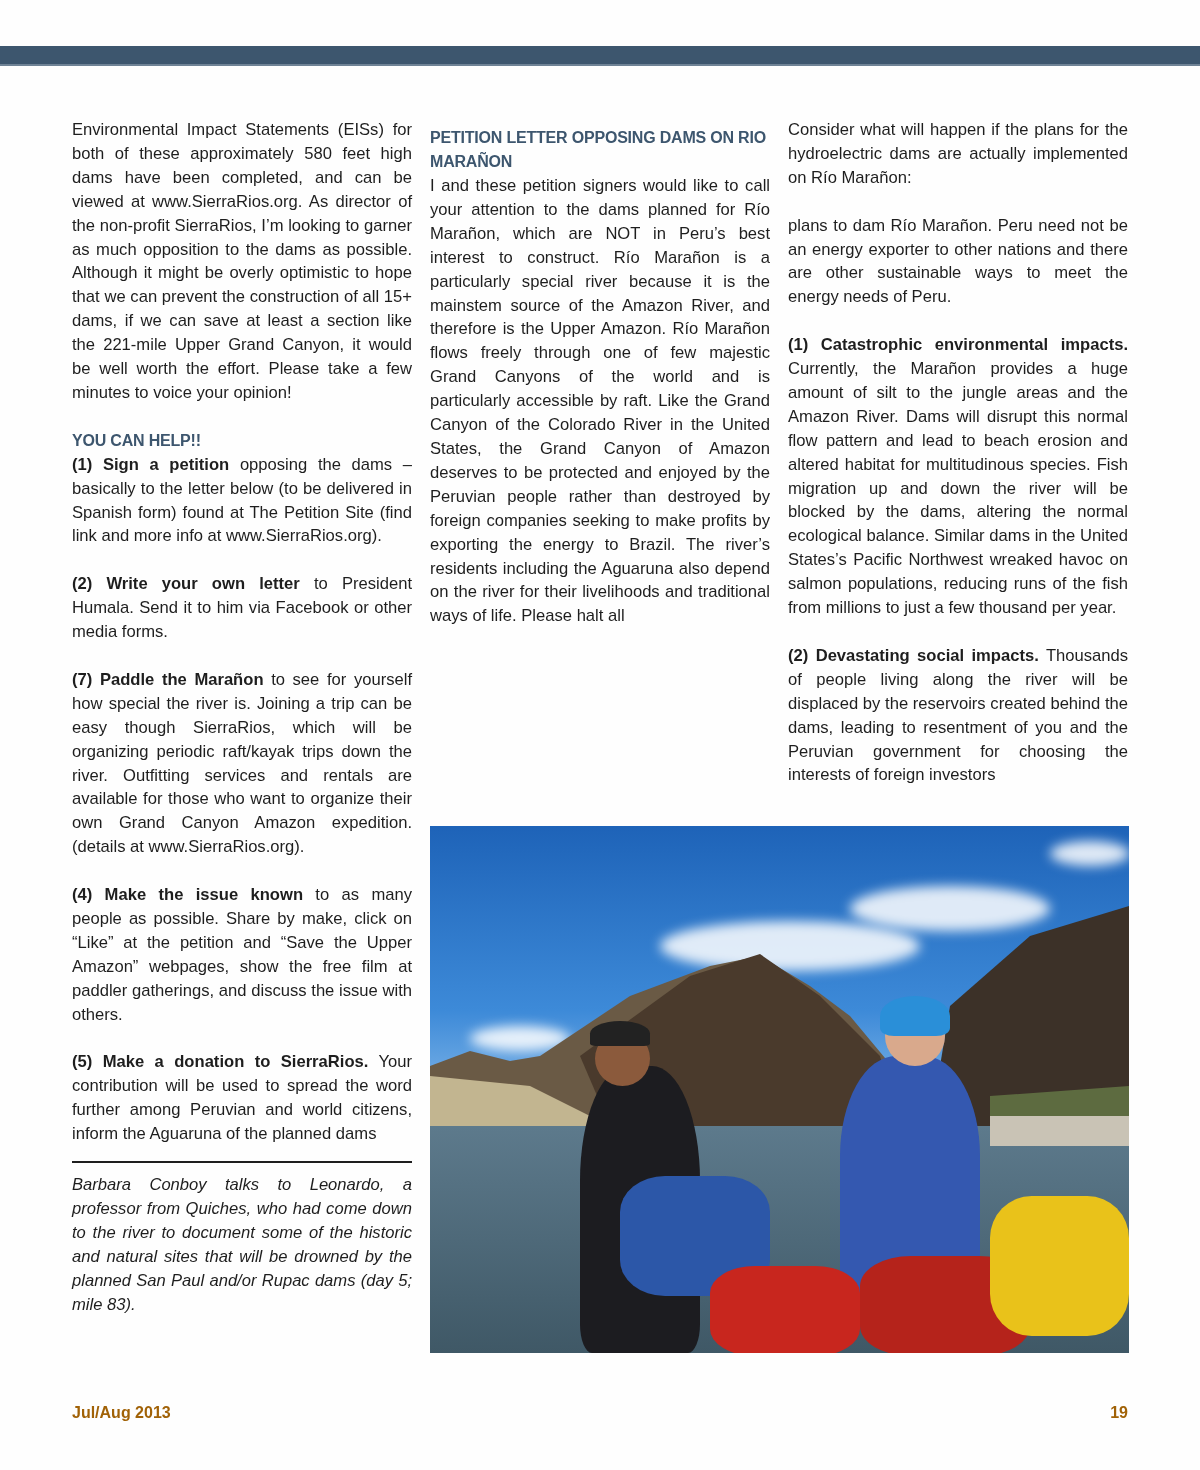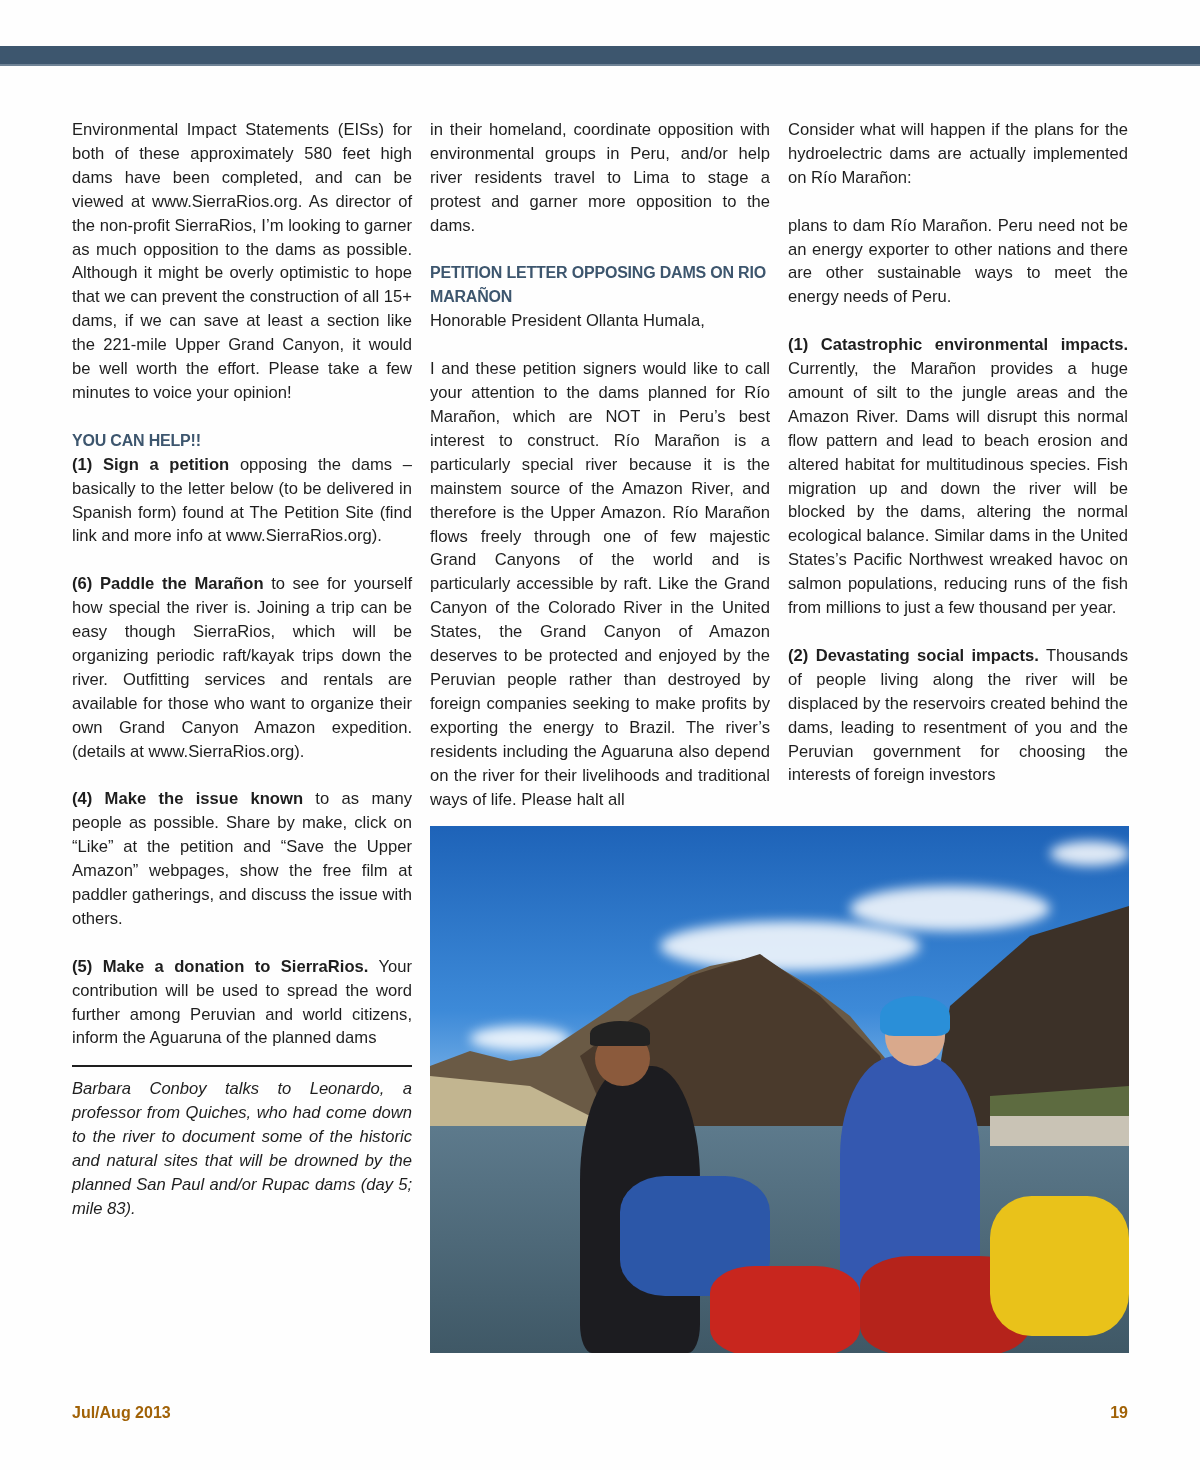--- a/index.html
+++ b/index.html
@@ -34,31 +34,30 @@
 </style>
 </head>
 <body>
 
 <div class="topbar"></div>
 
 <div class="col col1">
   <p>Environmental Impact Statements (EISs) for both of these approximately 580 feet high dams have been completed, and can be viewed at www.SierraRios.org. As director of the non-profit SierraRios, I’m looking to garner as much opposition to the dams as possible. Although it might be overly optimistic to hope that we can prevent the construction of all 15+ dams, if we can save at least a section like the 221-mile Upper Grand Canyon, it would be well worth the effort. Please take a few minutes to voice your opinion!</p>
   <h2 class="h-help">YOU CAN HELP!!</h2>
   <p><b>(1) Sign a petition</b><span> opposing the dams – basically to the letter below (to be delivered in Spanish form) found at The Petition Site (find link and more info at www.SierraRios.org).</span></p>
-  <p><b>(6) Paddle the Marañon</b><span> to see for yourself how special the river is. Joining a trip can be easy though SierraRios, which will be organizing periodic raft/kayak trips down the river. Outfitting services and rentals are available for those who want to organize their own Grand Canyon Amazon expedition. (details at www.SierraRios.org).</span></p>
+  <p><b>(2) Write your own letter</b><span> to President Humala. Send it to him via Facebook or other media forms.</span></p>
+  <p><b>(7) Paddle the Marañon</b><span> to see for yourself how special the river is. Joining a trip can be easy though SierraRios, which will be organizing periodic raft/kayak trips down the river. Outfitting services and rentals are available for those who want to organize their own Grand Canyon Amazon expedition. (details at www.SierraRios.org).</span></p>
   <p><b>(4) Make the issue known</b><span> to as many people as possible. Share by make, click on “Like” at the petition and “Save the Upper Amazon” webpages, show the free film at paddler gatherings, and discuss the issue with others.</span></p>
   <p class="nogap"><b>(5) Make a donation to SierraRios.</b><span> Your contribution will be used to spread the word further among Peruvian and world citizens, inform the Aguaruna of the planned dams</span></p>
   <div class="rule"></div>
   <p class="caption">Barbara Conboy talks to Leonardo, a professor from Quiches, who had come down to the river to document some of the historic and natural sites that will be drowned by the planned San Paul and/or Rupac dams (day 5; mile 83).</p>
 </div>
 
 <div class="col col2">
-  <p>in their homeland, coordinate opposition with environmental groups in Peru, and/or help river residents travel to Lima to stage a protest and garner more opposition to the dams.</p>
   <h2 class="h-petition">PETITION LETTER OPPOSING DAMS ON RIO MARAÑON</h2>
-  <p>Honorable President Ollanta Humala,</p>
   <p>I and these petition signers would like to call your attention to the dams planned for Río Marañon, which are NOT in Peru’s best interest to construct. Río Marañon is a particularly special river because it is the mainstem source of the Amazon River, and therefore is the Upper Amazon. Río Marañon flows freely through one of few majestic Grand Canyons of the world and is particularly accessible by raft. Like the Grand Canyon of the Colorado River in the United States, the Grand Canyon of Amazon deserves to be protected and enjoyed by the Peruvian people rather than destroyed by foreign companies seeking to make profits by exporting the energy to Brazil. The river’s residents including the Aguaruna also depend on the river for their livelihoods and traditional ways of life. Please halt all</p>
 </div>
 
 <div class="col col3">
   <p>Consider what will happen if the plans for the hydroelectric dams are actually implemented on Río Marañon:</p>
   <p>plans to dam Río Marañon. Peru need not be an energy exporter to other nations and there are other sustainable ways to meet the energy needs of Peru.</p>
   <p><b>(1) Catastrophic environmental impacts.</b><span> Currently, the Marañon provides a huge amount of silt to the jungle areas and the Amazon River. Dams will disrupt this normal flow pattern and lead to beach erosion and altered habitat for multitudinous species. Fish migration up and down the river will be blocked by the dams, altering the normal ecological balance. Similar dams in the United States’s Pacific Northwest wreaked havoc on salmon populations, reducing runs of the fish from millions to just a few thousand per year.</span></p>
   <p><b>(2) Devastating social impacts.</b><span> Thousands of people living along the river will be displaced by the reservoirs created behind the dams, leading to resentment of you and the Peruvian government for choosing the interests of foreign investors</span></p>
 </div>
 

